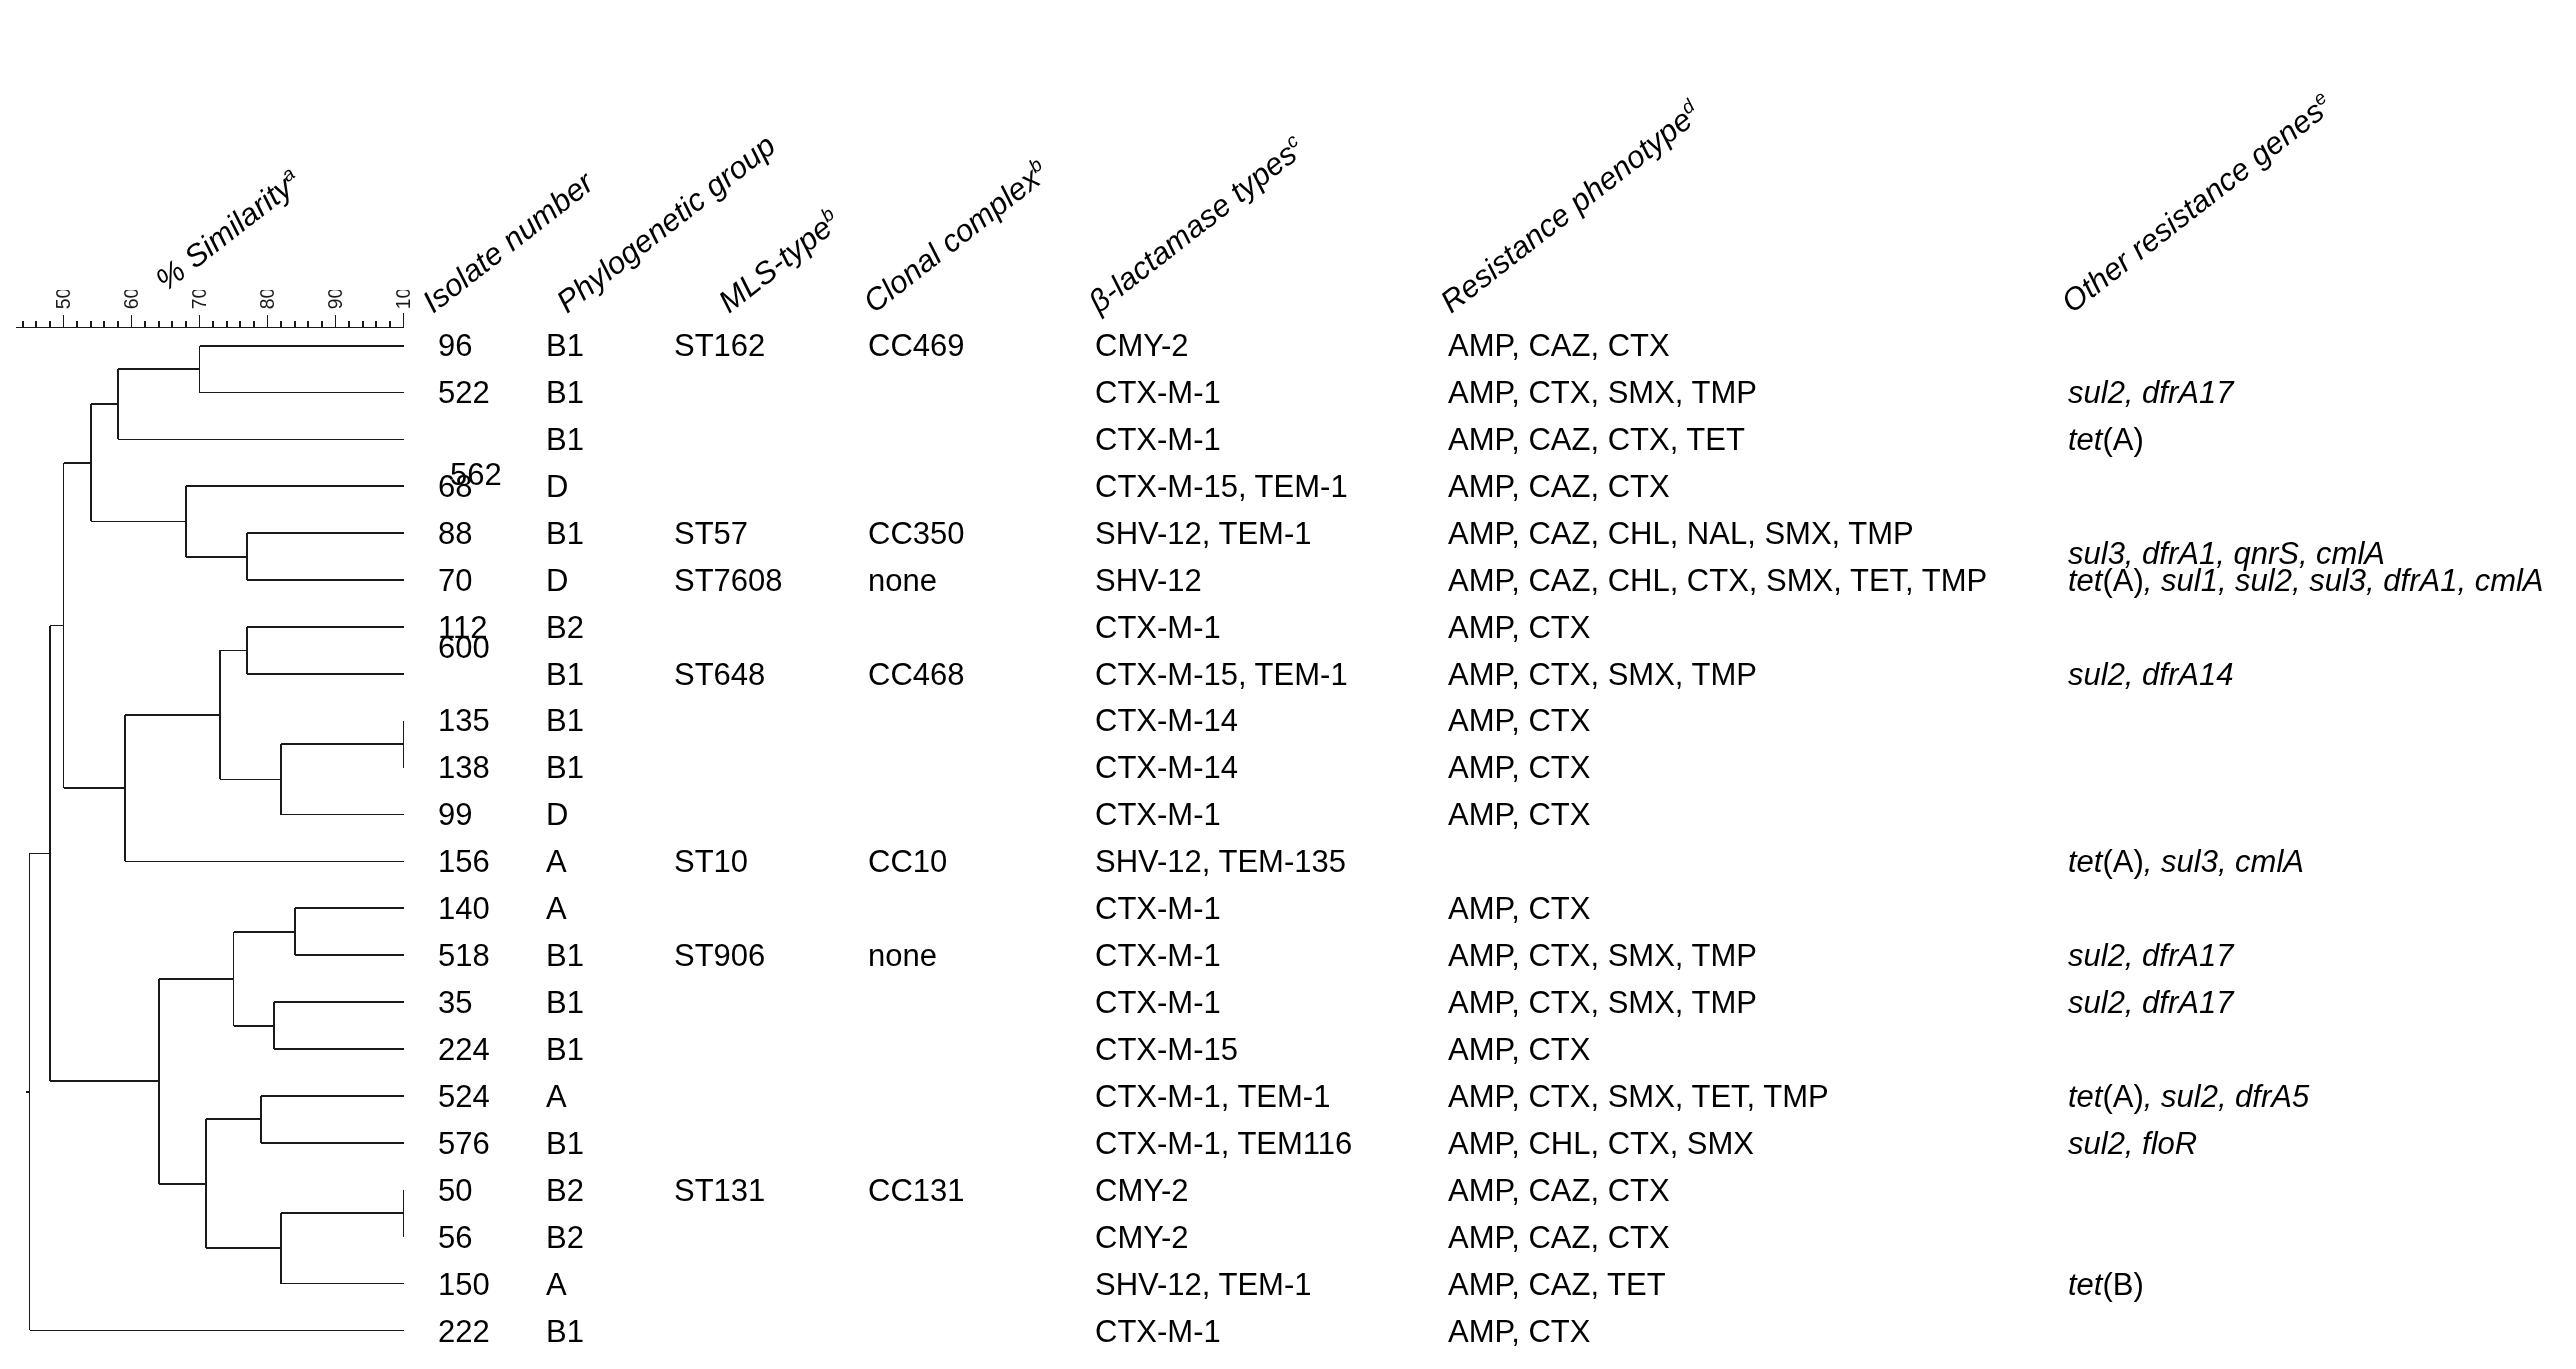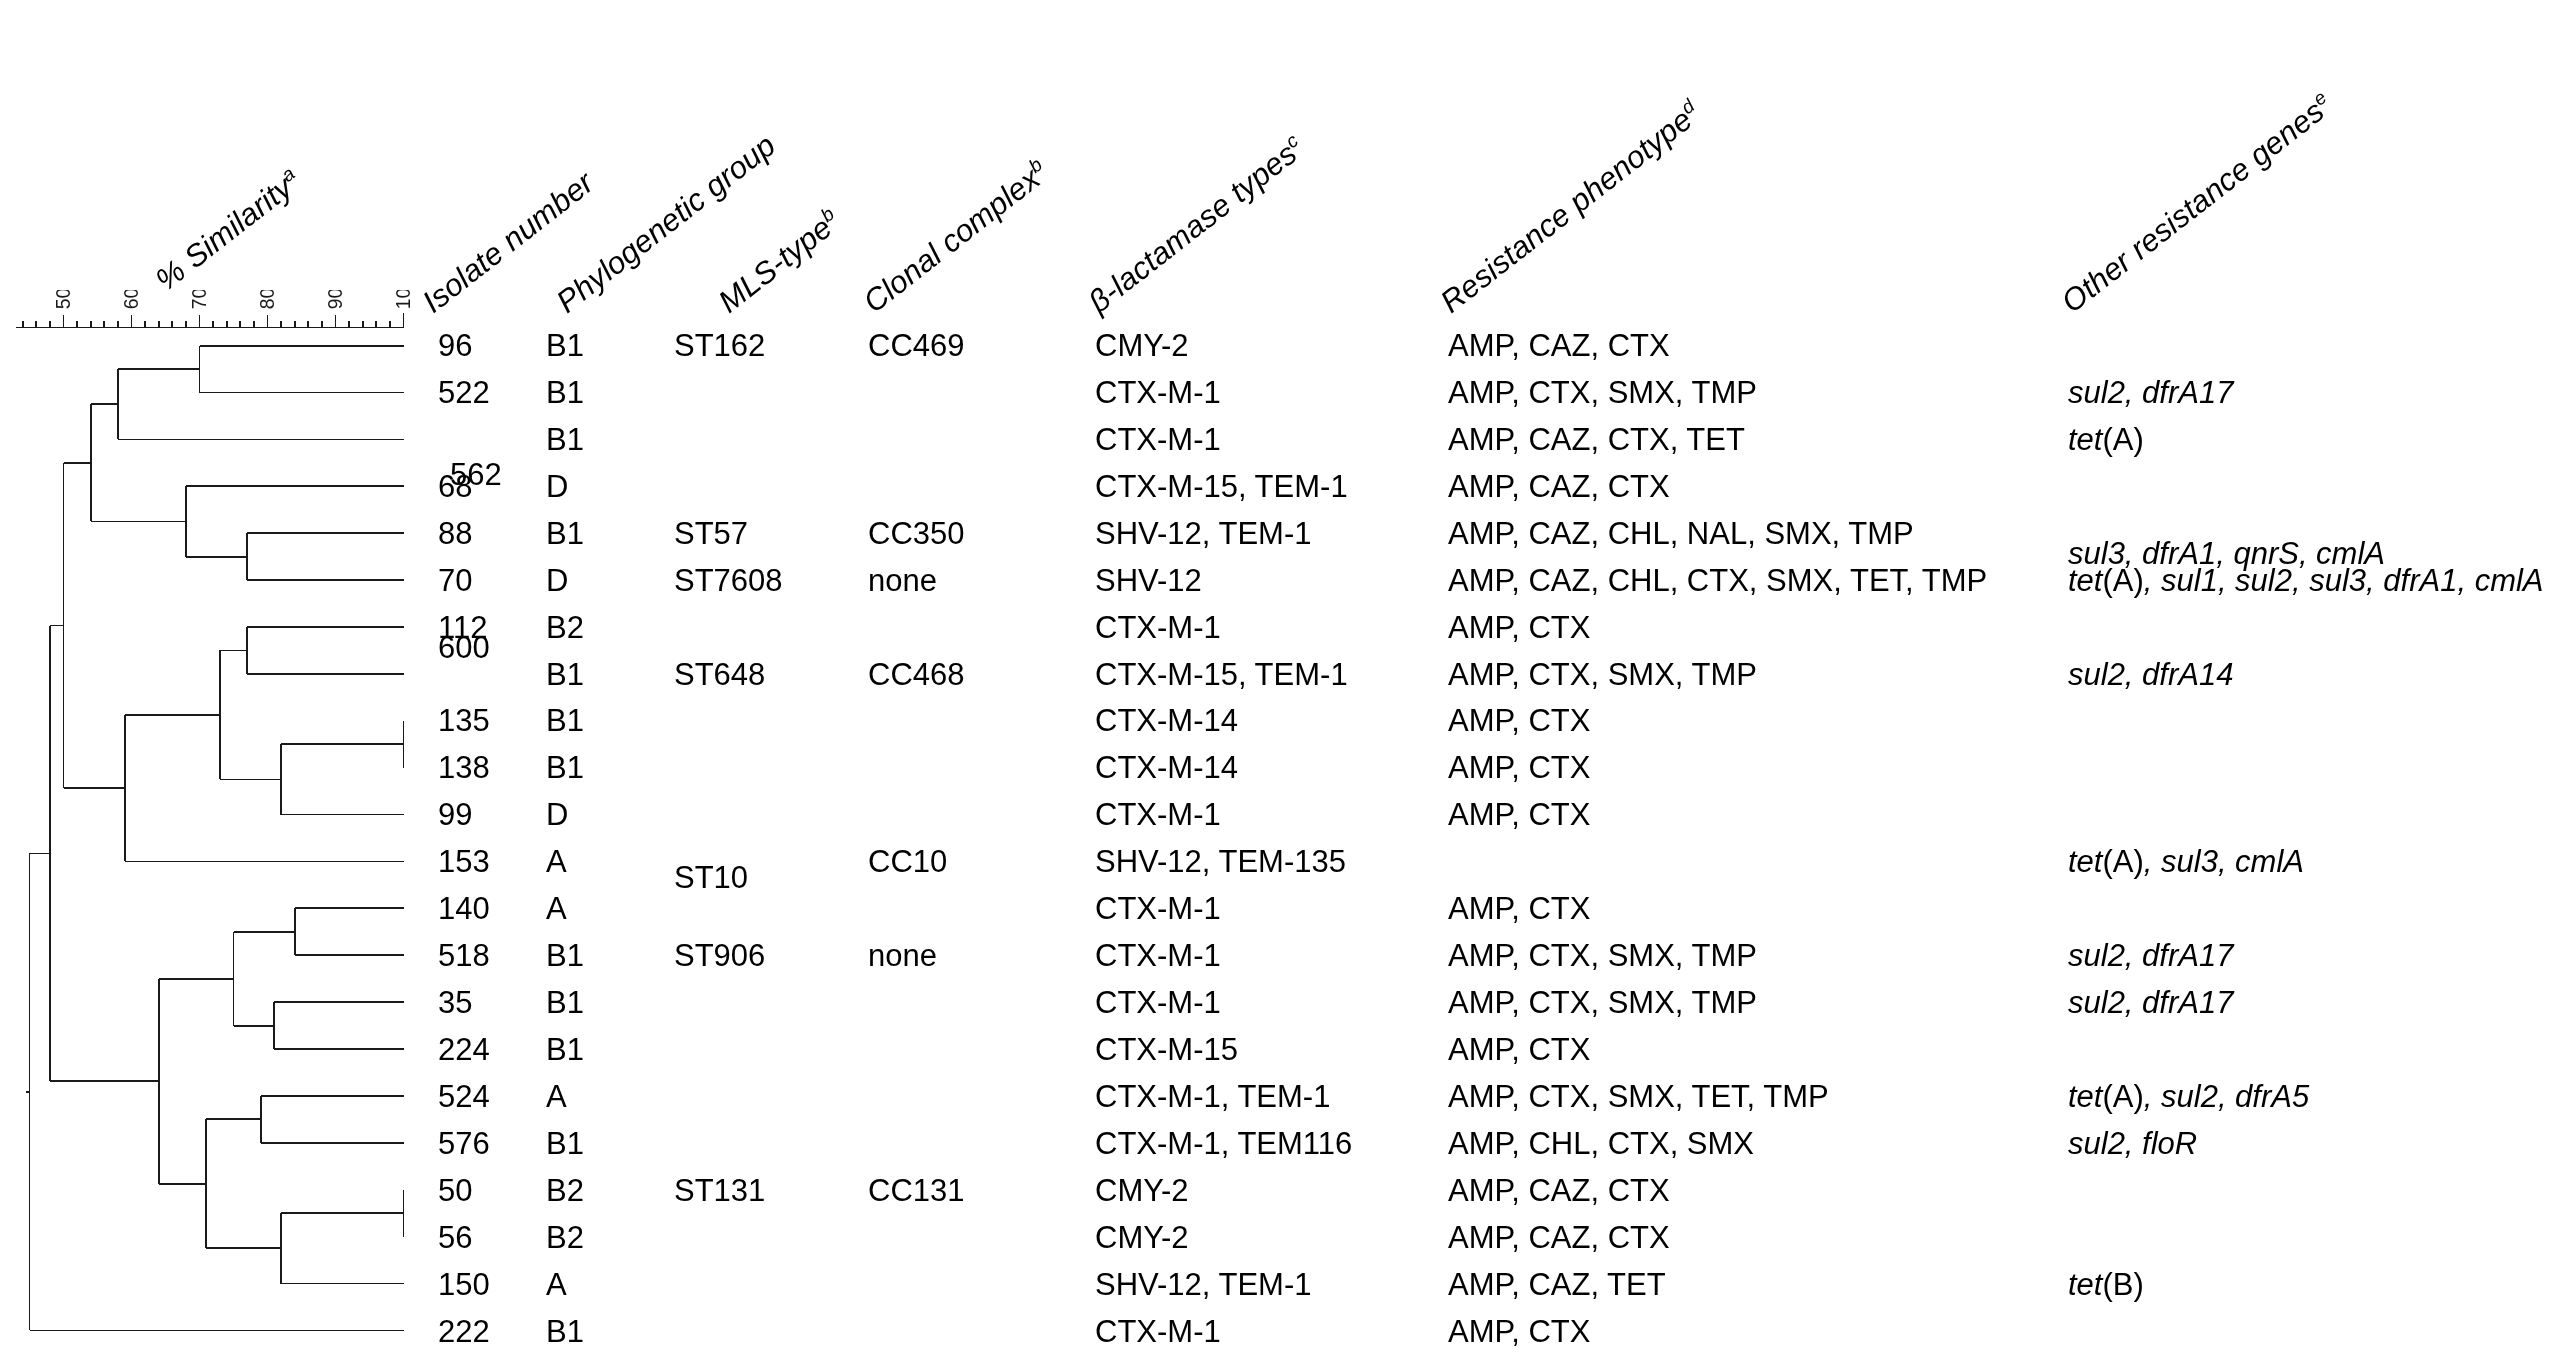--- a/index.html
+++ b/index.html
@@ -222,23 +222,23 @@
       <div class="cell" style="left: 1095px; top: 705px;">CTX-M-14</div>
       <div class="cell" style="left: 1448px; top: 705px;">AMP, CTX</div>
       <div class="cell" style="left: 438px; top: 752px;">138</div>
       <div class="cell" style="left: 546px; top: 752px;">B1</div>
       <div class="cell" style="left: 1095px; top: 752px;">CTX-M-14</div>
       <div class="cell" style="left: 1448px; top: 752px;">AMP, CTX</div>
       <div class="cell" style="left: 438px; top: 799px;">99</div>
       <div class="cell" style="left: 546px; top: 799px;">D</div>
       <div class="cell" style="left: 1095px; top: 799px;">CTX-M-1</div>
       <div class="cell" style="left: 1448px; top: 799px;">AMP, CTX</div>
-      <div class="cell" style="left: 438px; top: 846px;">153</div>
+      <div class="cell" style="left: 438px; top: 846px;">156</div>
       <div class="cell" style="left: 546px; top: 846px;">A</div>
-      <div class="cell" style="left: 674px; top: 846px; margin-top: 16px;">ST10</div>
+      <div class="cell" style="left: 674px; top: 846px;">ST10</div>
       <div class="cell" style="left: 868px; top: 846px;">CC10</div>
       <div class="cell" style="left: 1095px; top: 846px;">SHV-12, TEM-135</div>
       <div class="cell ital" style="left: 2068px; top: 846px;">tet<span class="rom">(A)</span>, sul3, cmlA</div>
       <div class="cell" style="left: 438px; top: 893px;">140</div>
       <div class="cell" style="left: 546px; top: 893px;">A</div>
       <div class="cell" style="left: 1095px; top: 893px;">CTX-M-1</div>
       <div class="cell" style="left: 1448px; top: 893px;">AMP, CTX</div>
       <div class="cell" style="left: 438px; top: 940px;">518</div>
       <div class="cell" style="left: 546px; top: 940px;">B1</div>
       <div class="cell" style="left: 674px; top: 940px;">ST906</div>

